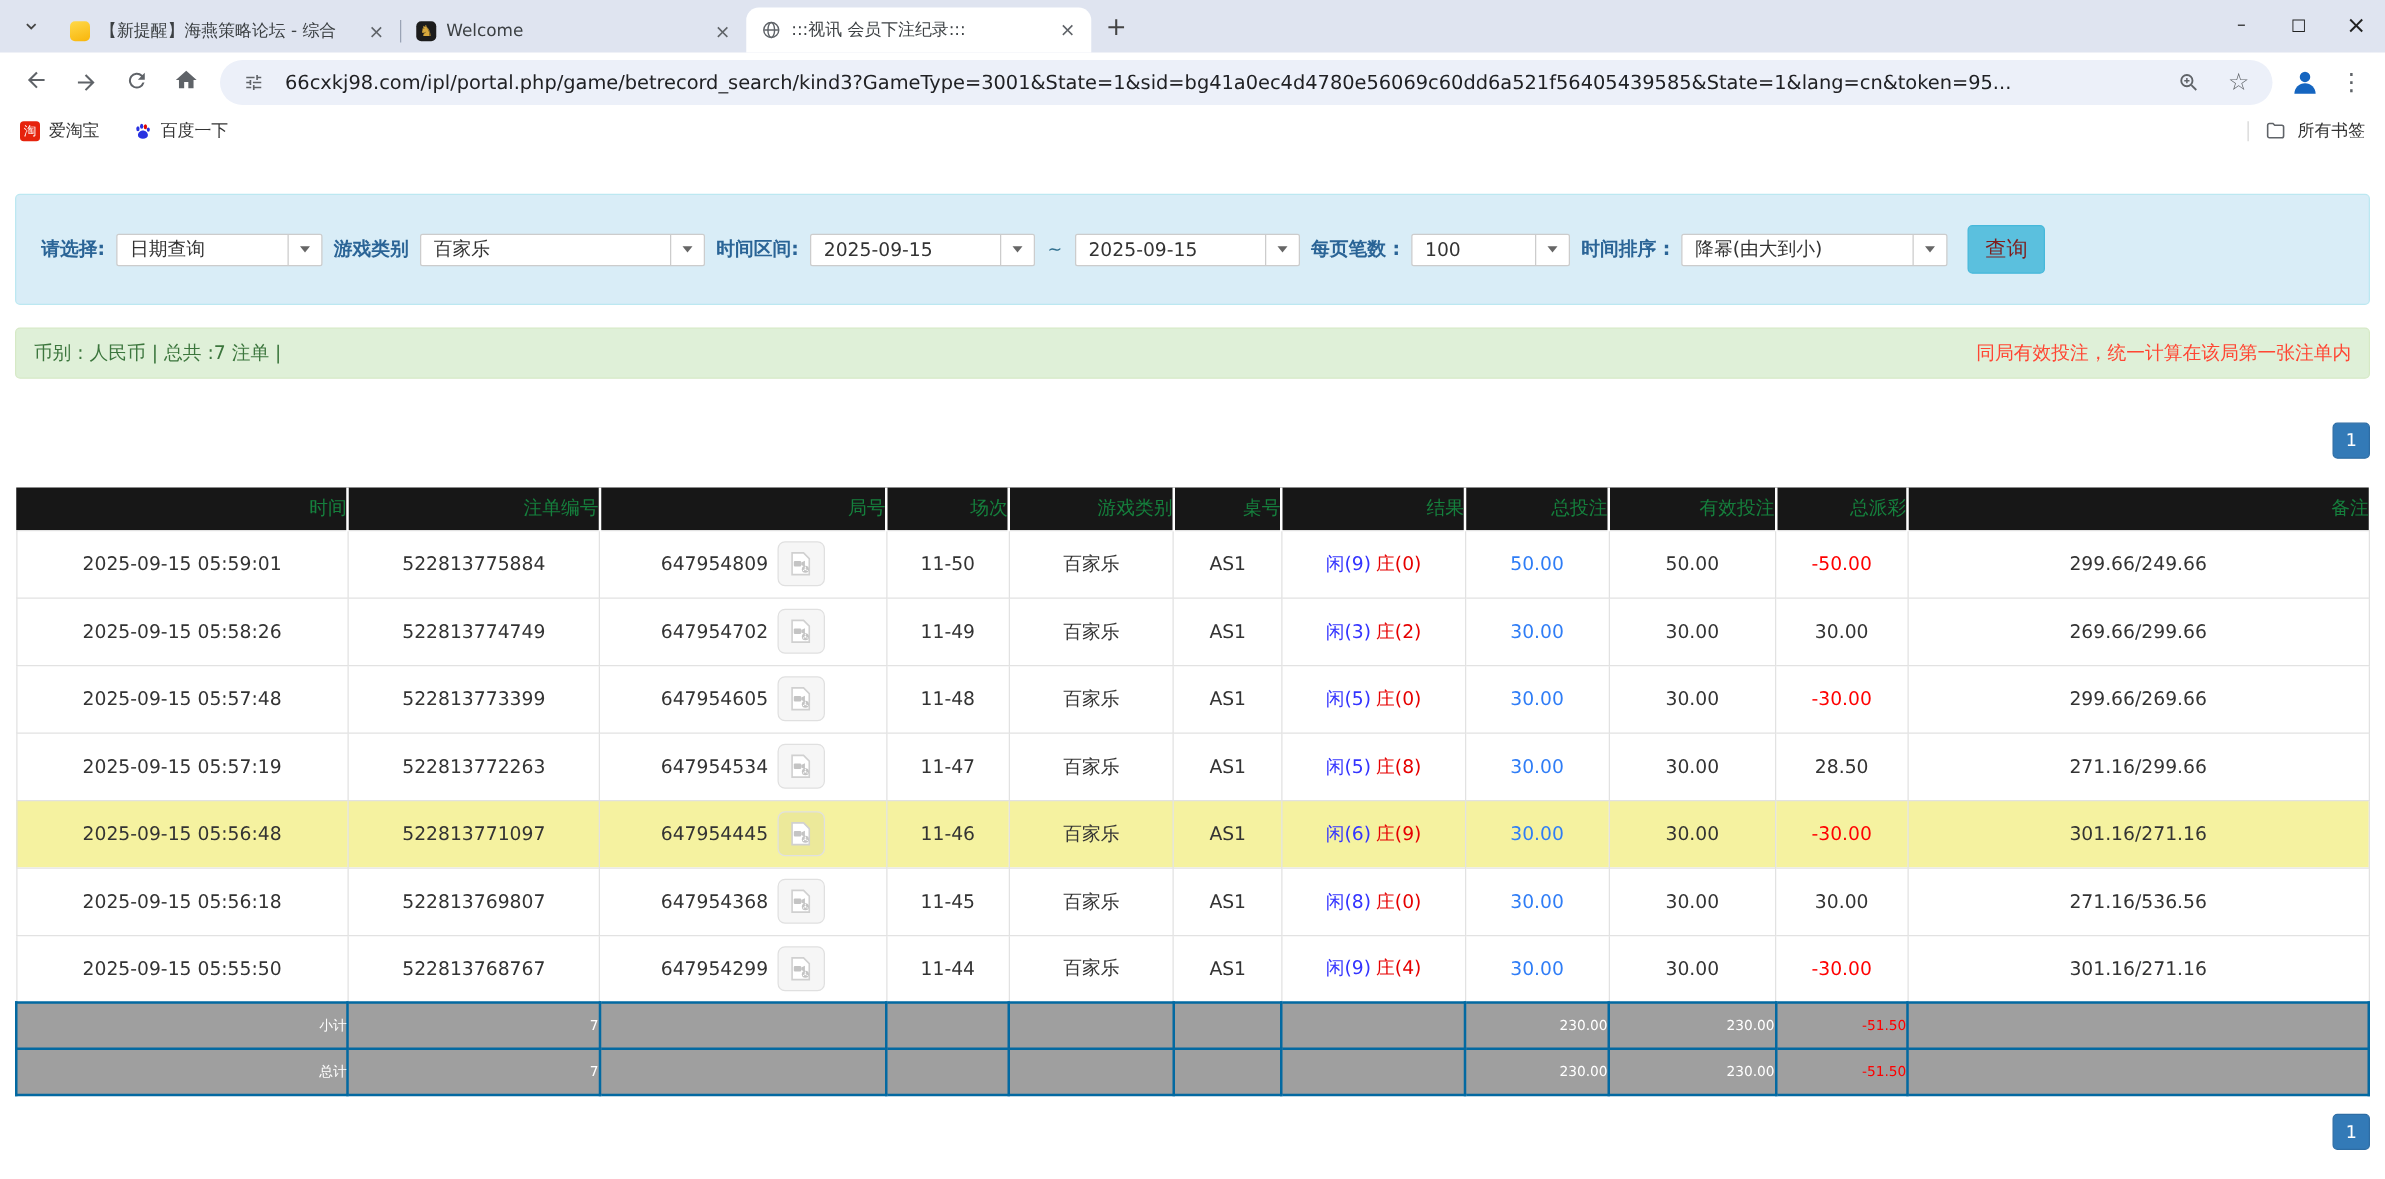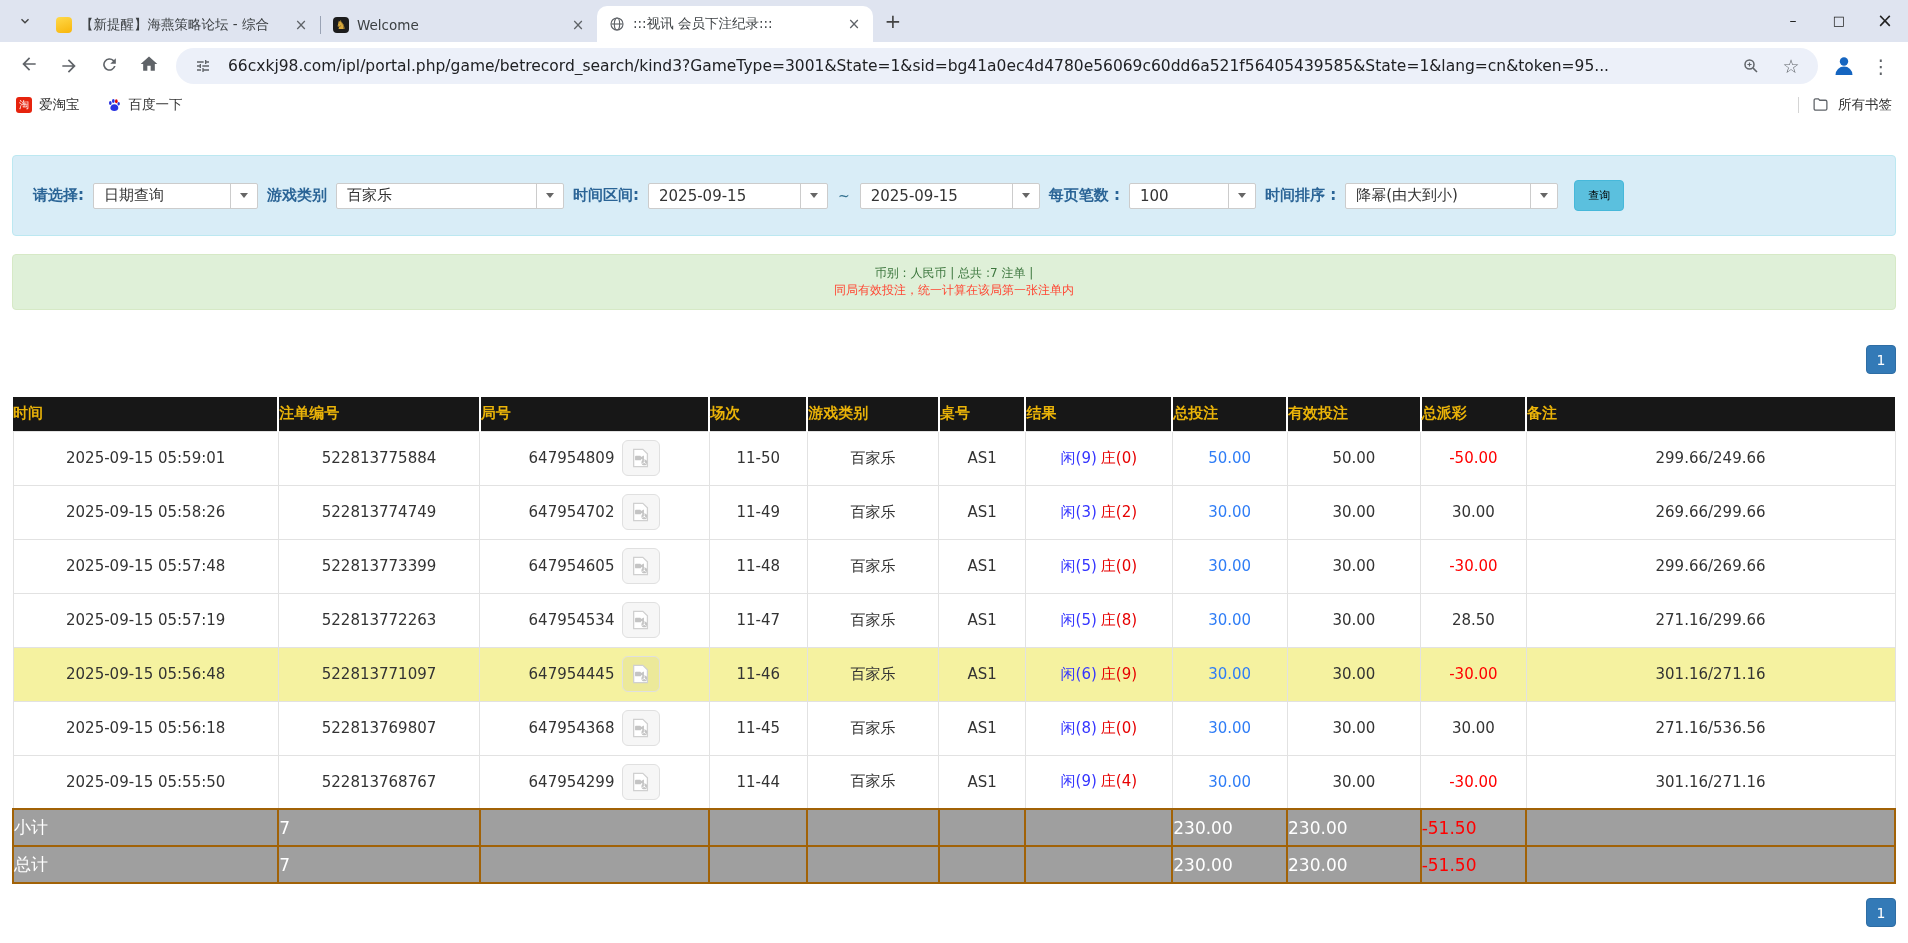--- a/index.html
+++ b/index.html
@@ -43,42 +43,42 @@
   .page-title { margin:34px 0 0 2px; font-size:21px; line-height:28px; color:#333; font-weight:500; }
 
   .filter-panel { margin-top:36px; background:#d9edf7; border:1px solid #bce8f1; border-radius:4px; padding:24px 20px; display:flex; align-items:center; gap:9px; }
   .f-label { color:#2a6496; font-weight:bold; font-size:15px; white-space:nowrap; }
   .tilde { color:#31708f; font-size:14px; margin:0 1px; }
   .select { background:#fff; border:1px solid #ccc; border-radius:2px; height:26px; display:flex; align-items:center; cursor:pointer; }
   .select .val { flex:1; padding:0 10px; font-size:15px; color:#333; white-space:nowrap; overflow:hidden; }
   .select .arr { width:27px; align-self:stretch; border-left:1px solid #ccc; display:flex; align-items:center; justify-content:center; }
   .caret { width:0; height:0; border-left:4.5px solid transparent; border-right:4.5px solid transparent; border-top:5px solid #666; }
   .w1{width:165px}.w2{width:228px}.w3{width:180px}.w4{width:127px}.w5{width:213px}
-  .search-btn { margin-left:7px; background:#5bc0de; border:1px solid #46b8da; color:#000000; border-radius:4px; font-size:11px; padding:7px 13px; cursor:pointer; font-family:inherit; }
-
-  .info-bar { margin-top:18px; background:#dff0d8; border:1px solid #d6e9c6; border-radius:4px; padding:10px 14px; display:flex; justify-content:space-between; align-items:center; font-size:12px;flex-direction:column; }
+  .search-btn { margin-left:7px; background:#5bc0de; border:1px solid #46b8da; color:#7f1d1d; border-radius:4px; font-size:17px; padding:7px 13px; cursor:pointer; font-family:inherit; }
+
+  .info-bar { margin-top:18px; background:#dff0d8; border:1px solid #d6e9c6; border-radius:4px; padding:10px 14px; display:flex; justify-content:space-between; align-items:center; font-size:15px; }
   .info-left { color:#3c763d; }
   .info-right { color:#ff4633; }
 
   .pagebar { display:flex; justify-content:flex-end; margin-top:35px; }
   .pagebar.bottom { margin-top:14px; }
   .page-btn { min-width:30px; height:29px; background:#337ab7; border:1px solid #2e6da4; color:#fff; border-radius:4px; font-size:14px; display:flex; align-items:center; justify-content:center; cursor:pointer; }
 
   table.bets { width:100%; border-collapse:collapse; margin-top:23px; table-layout:fixed; font-size:15px; color:#333; }
-  table.bets thead th { background:#171717; color:#eab308; height:34px; font-weight:bold; font-size:15px; text-align:left; }
+  table.bets thead th { background:#171717; color:#15803d; height:34px; font-weight:normal; font-size:15px; text-align:right; }
   table.bets thead th + th { border-left:2px solid #fff; }
   table.bets tbody td { height:54px; text-align:center; border:1px solid #e2e2e2; background:#fff; }
   table.bets tbody tr.hl td { background:#f5f2a0; }
   .res-p { color:#3434ff; }
   .res-b { color:#e60000; margin-left:4px; }
   td.amt-blue { color:#2f7df6; }
   td.neg, .neg { color:#f00; }
   .round-wrap { display:inline-flex; align-items:center; gap:8px; }
   .video-btn { width:38px; height:36px; border:1px solid #e0e0e0; background:rgba(0,0,0,0.035); border-radius:6px; display:inline-flex; align-items:center; justify-content:center; cursor:pointer; padding:0; }
-  table.bets tfoot td { height:37px; background:#9f9f9f; color:#fff; text-align:left; border:2px solid #a16207; font-size:17px; }
+  table.bets tfoot td { height:37px; background:#9f9f9f; color:#fff; text-align:right; border:2px solid #0369a1; font-size:11px; }
   table.bets tfoot td.pay { color:#f00; }
 </style>
 </head>
 <body>
 
 <div class="tabbar">
   <div class="tab-search">
     <span>
       <svg width="14" height="14" viewBox="0 0 24 24" fill="none" stroke="#444" stroke-width="2.4">
           <path d="M6 9l6 6 6-6"></path>

